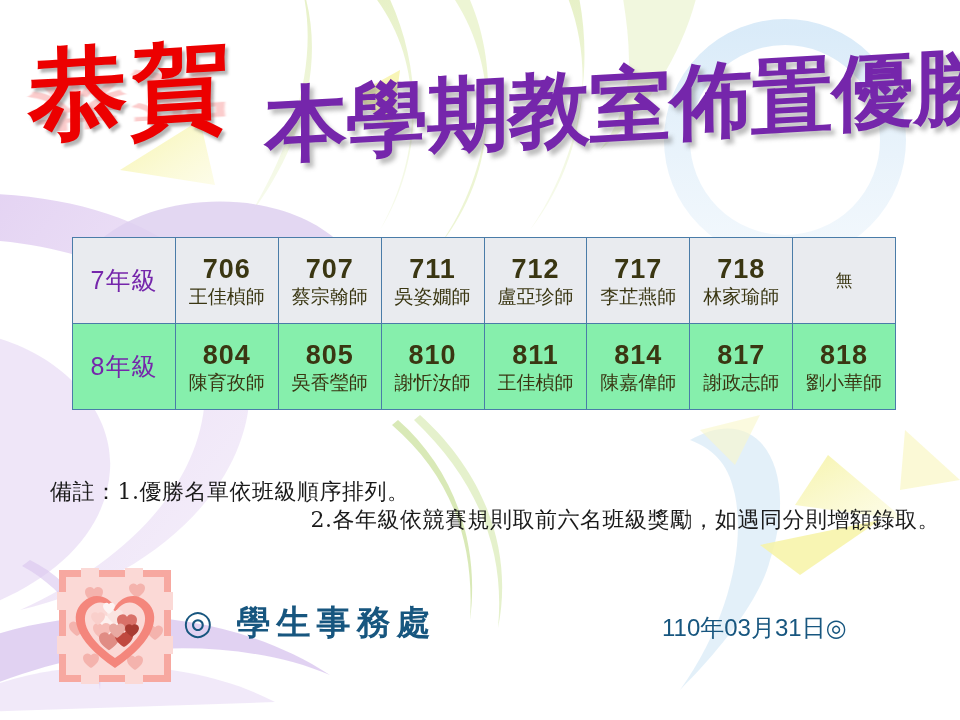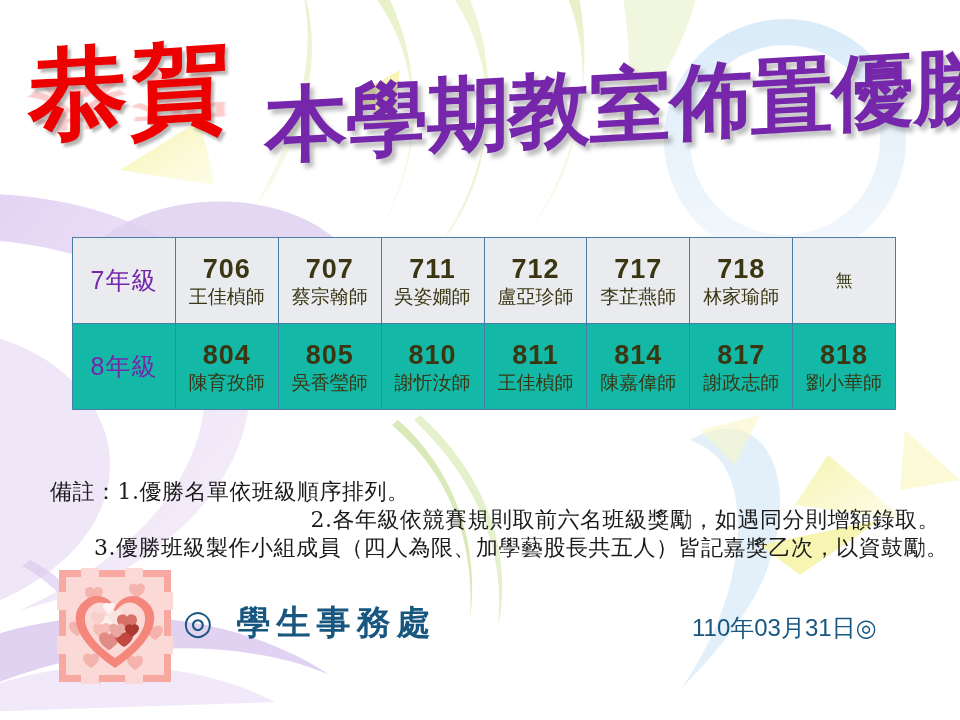--- a/index.html
+++ b/index.html
@@ -54,21 +54,21 @@
     table-layout:fixed;
   }
   .tbl td{
     border:1.5px solid #4a7ca8;
     text-align:center;
     vertical-align:middle;
     padding:0;
     height:85px;
   }
   .r1 td{background:#e9ebef;}
-  .r2 td{background:#14b8a6;}
+  .r2 td{background:#86efac;}
   .grade-cell{
     font-family:"Liberation Sans","DejaVu Sans",sans-serif;
     font-size:25px;font-weight:normal;
     color:#7526ab;
     letter-spacing:1px;
   }
   .cls-num{
     font-family:"Liberation Sans","DejaVu Sans",sans-serif;
     font-size:27px;font-weight:bold;color:#3a3612;
     line-height:30px;letter-spacing:1px;
@@ -101,21 +101,21 @@
     font-size:34px;color:#17567f;letter-spacing:6px;white-space:nowrap;font-weight:bold;
   }
   .foot-bless{
     position:absolute;left:492px;top:598px;
     font-family:"DejaVu Serif","Liberation Serif",serif;
     font-size:37px;font-weight:bold;color:#e8140c;letter-spacing:1px;
     white-space:nowrap;
     text-shadow:2px 2px 2px rgba(120,120,120,.35);
   }
   .foot-date{
-    position:absolute;left:692px;top:612px;
+    position:absolute;left:662px;top:612px;
     font-family:"Liberation Sans","DejaVu Sans",sans-serif;
     font-size:24px;color:#17567f;letter-spacing:0px;white-space:nowrap;
   }
 </style>
 </head>
 <body>
 
 <div id="slide">
 
   <svg class="bg-svg" viewBox="0 0 960 720" xmlns="http://www.w3.org/2000/svg">
@@ -236,21 +236,20 @@
           <div class="cls-num">818</div>
           <div class="cls-teacher">劉小華師</div>
         </td>
       </tr>
     </tbody>
   </table>
 
   <div class="notes">
     <div class="note-line"><span>備註：</span><span>1.優勝名單依班級順序排列。</span></div>
     <div class="note-line note-indent"><span>2.各年級依競賽規則取前六名班級獎勵，如遇同分則增額錄取。</span></div>
-    <div class="note-line note-indent"><span>3.優勝班級製作小組成員（四人為限、加學藝股長共五人）皆記嘉獎乙次，以資鼓勵。</span></div>
   </div>
 
   <div class="heart-box">
     <svg width="120" height="120" viewBox="0 0 120 120" xmlns="http://www.w3.org/2000/svg">
       <rect x="4" y="4" width="112" height="112" fill="#f7a8a0"></rect>
       <rect x="11" y="11" width="98" height="98" fill="#fbd9d6"></rect>
       <rect x="2" y="26" width="10" height="18" fill="#fbd9d6"></rect>
       <rect x="2" y="70" width="10" height="18" fill="#fbd9d6"></rect>
       <rect x="108" y="26" width="10" height="18" fill="#fbd9d6"></rect>
       <rect x="108" y="70" width="10" height="18" fill="#fbd9d6"></rect>

